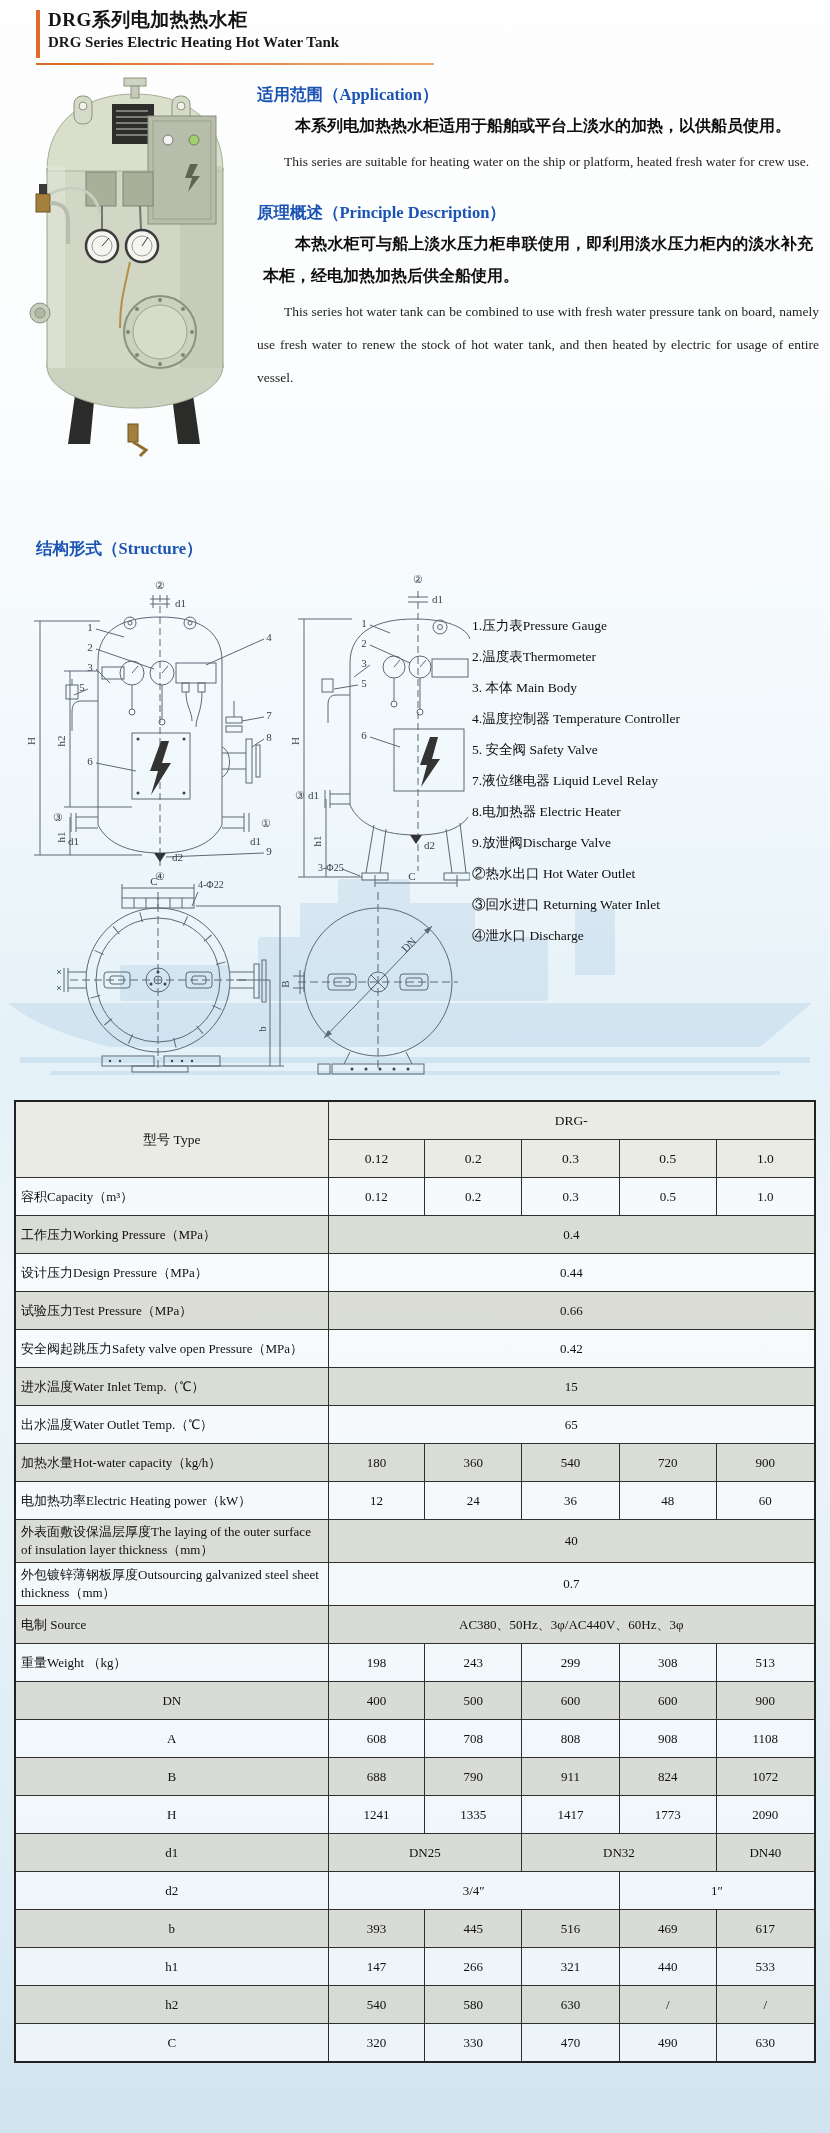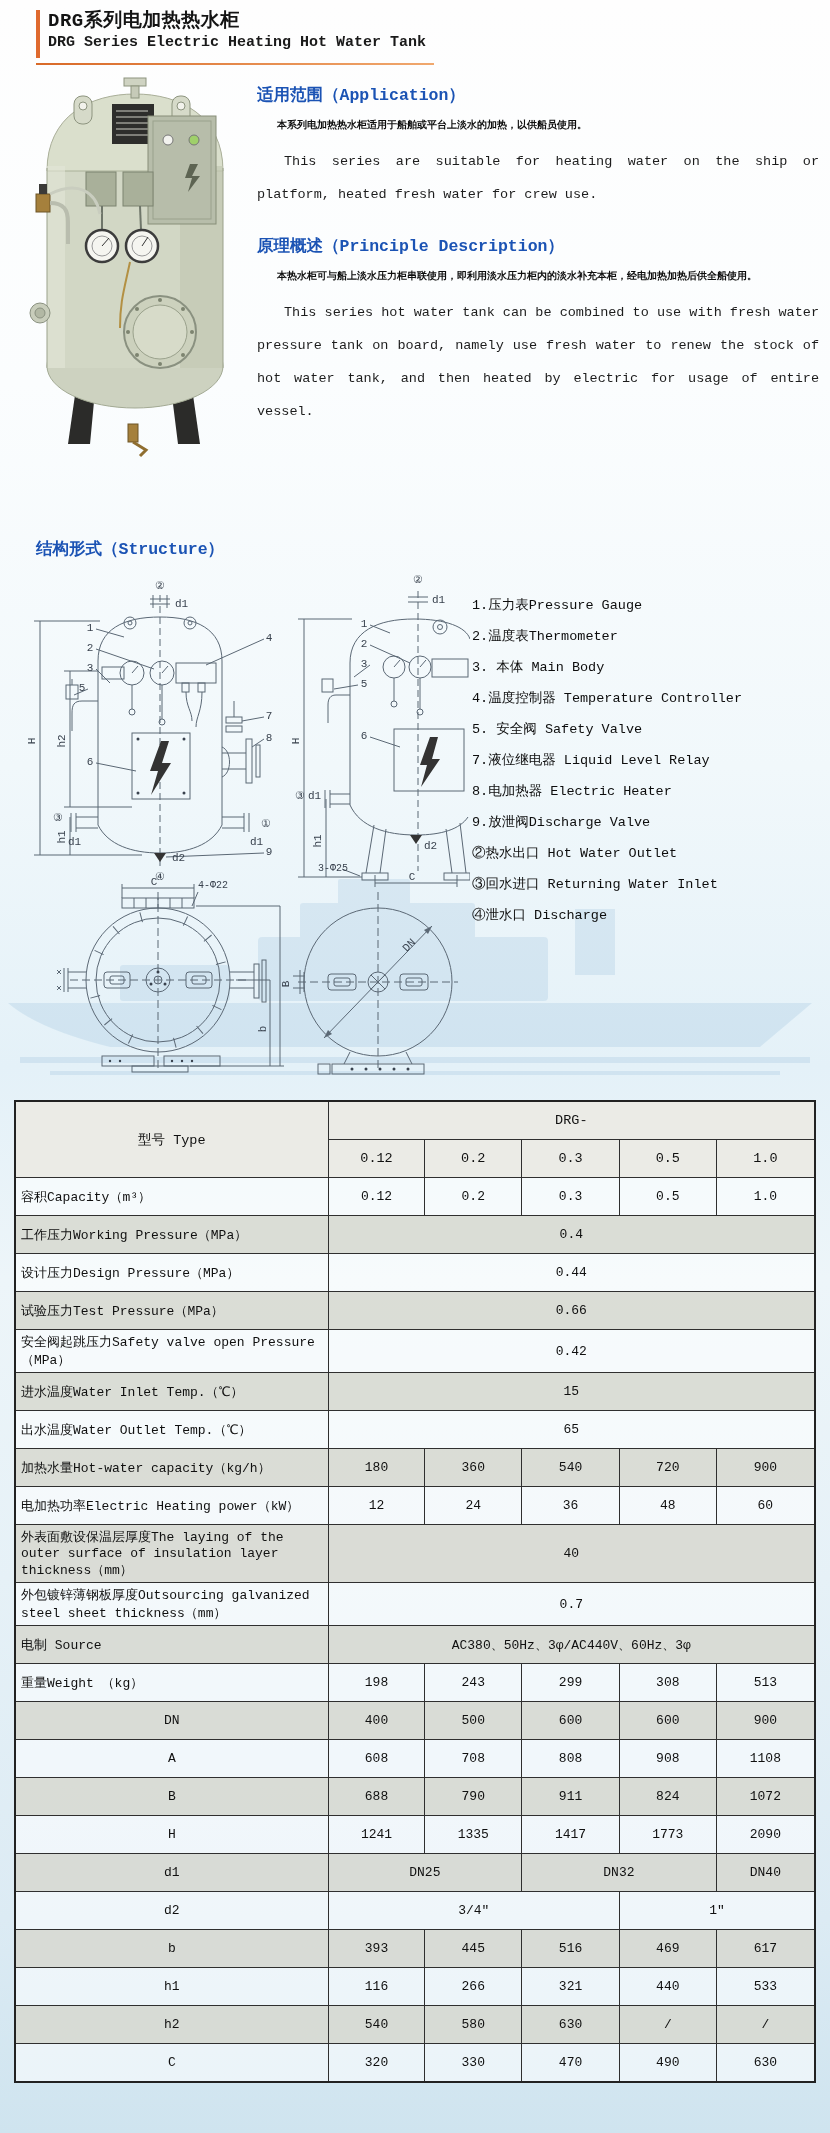--- a/index.html
+++ b/index.html
@@ -1,40 +1,40 @@
 <!DOCTYPE html>
 <html><head>
 <meta charset="utf-8">
 <style>
   html,body{margin:0;padding:0;background:#ffffff;}
   .page{position:relative;width:830px;height:2133px;overflow:hidden;
-        font-family:Liberation Mono, monospace;color:#111;
+        font-family:Liberation Serif, serif;color:#111;
         background:linear-gradient(180deg,#fefefe 0%,#fbfdfe 18%,#f1f8fb 36%,#e4f1f8 50%,#edf5f9 60%,#e6f1f7 74%,#dcebf4 90%,#cfe4ef 100%);}
   
   .accent{position:absolute;left:36px;top:10px;width:4px;height:48px;background:#df6a2e;}
   .t-zh{position:absolute;left:48px;top:7px;font-size:19px;font-weight:bold;color:#141414;letter-spacing:.5px;}
   .t-en{position:absolute;left:48px;top:34px;font-size:15px;font-weight:bold;color:#1a1a1a;}
   .rule{position:absolute;left:36px;top:63px;width:398px;height:2px;background:linear-gradient(90deg,#d96a28,#f0a86e);}
   
   .photo{position:absolute;left:20px;top:76px;}
   .intro{position:absolute;left:257px;top:84px;width:562px;}
   .sec-h{color:#1b53b4;font-weight:bold;font-size:16.5px;}
   .intro .sec-h{margin:0 0 2px 0;}
   .intro .sec-h.second{margin-top:24px;}
-  p.zh{font-size:10px;font-weight:bold;line-height:32px;text-indent:2em;margin:4px 0 0;text-align:justify;color:#0e0e0e;}
+  p.zh{font-size:16px;font-weight:bold;line-height:32px;text-indent:2em;margin:4px 6px 0;text-align:justify;color:#0e0e0e;}
   p.en{font-size:13.5px;line-height:33px;text-indent:2em;margin:3px 0 0;text-align:justify;color:#1d1d1d;}
   
   .structure{position:absolute;left:0;top:538px;width:830px;height:552px;padding-left:48px;}
   .structure .sec-h{position:absolute;left:36px;top:0;}
   .dw{position:absolute;}
   .dw-fl{left:20px;top:33px;}
   .dw-fr{left:290px;top:33px;}
   .dw-tl{left:40px;top:338px;}
   .dw-tr{left:292px;top:348px;}
-  .parts{position:absolute;left:472px;top:52px;width:352px;font-size:13.5px;color:#0d0d0d;}
+  .parts{position:absolute;left:472px;top:72px;width:352px;font-size:13.5px;color:#0d0d0d;}
   .part-item{line-height:31px;white-space:nowrap;}
   .dline{stroke:#5b6875;stroke-width:1;fill:none;}
   .dtx{font-size:11px;fill:#39424e;}
   .dtx2{font-size:10px;fill:#39424e;}
   .dfill{fill:#333;stroke:none;}
   .ship-wm{position:absolute;left:0;top:845px;opacity:.13;}
   
   .tech{position:absolute;left:0;top:1088px;width:830px;}
   .tech .sec-h{margin-left:18px;}
   table.ttab{margin:12px 0 0 14px;width:802px;border-collapse:collapse;border:2px solid #222;}
@@ -565,21 +565,21 @@
           <tr class="shade">
             <td class="lbl center">b</td>
             <td class="val" colspan="1">393</td>
             <td class="val" colspan="1">445</td>
             <td class="val" colspan="1">516</td>
             <td class="val" colspan="1">469</td>
             <td class="val" colspan="1">617</td>
           </tr>
           <tr class="plain">
             <td class="lbl center">h1</td>
-            <td class="val" colspan="1">116</td>
+            <td class="val" colspan="1">147</td>
             <td class="val" colspan="1">266</td>
             <td class="val" colspan="1">321</td>
             <td class="val" colspan="1">440</td>
             <td class="val" colspan="1">533</td>
           </tr>
           <tr class="shade">
             <td class="lbl center">h2</td>
             <td class="val" colspan="1">540</td>
             <td class="val" colspan="1">580</td>
             <td class="val" colspan="1">630</td>

